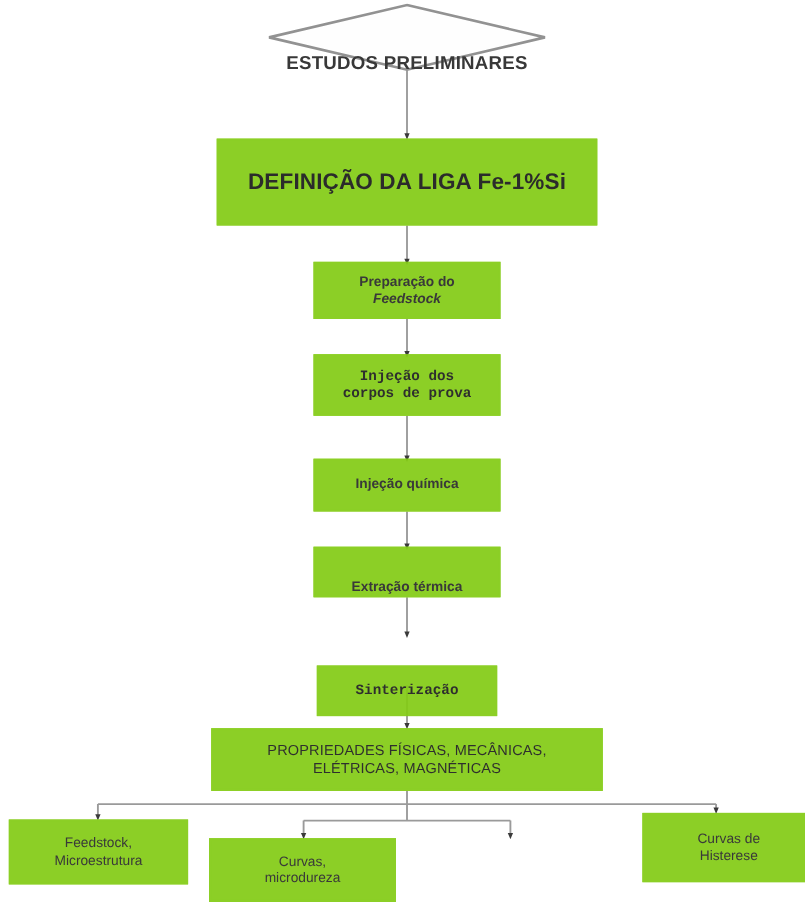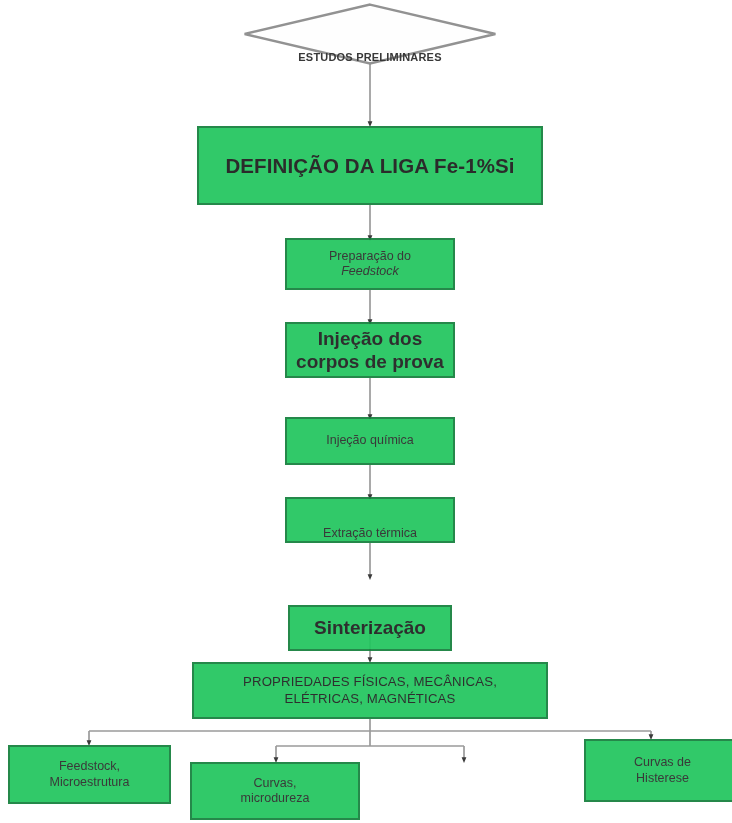--- a/index.html
+++ b/index.html
@@ -7,41 +7,41 @@
     width:732px;height:823px;position:relative;overflow:hidden;
     background:#ffffff;
     font-family:"Liberation Sans","DejaVu Sans",sans-serif;
     color:#1a1a1a;
   }
   #canvas{position:absolute;left:0;top:0;width:732px;height:823px;}
   svg.lines{position:absolute;left:0;top:0;width:732px;height:823px;pointer-events:none;}
 
   .node{
     position:absolute;box-sizing:border-box;
-    border:2px solid #15803d;
-    background:#22c55e;
+    border:2px solid #84cc16;
+    background:#84cc16;
     display:flex;align-items:center;justify-content:center;
     text-align:center;line-height:1.22;
   }
   .node span{display:block;padding:0 4px;}
 
   
   .diamond{
     position:absolute;display:flex;align-items:center;justify-content:center;
     text-align:center;
   }
   .diamond .dshape{position:absolute;left:0;top:0;width:100%;height:100%;}
   .diamond .dlabel{
-    position:relative;z-index:2;font-weight:bold;font-size:11px;
+    position:relative;z-index:2;font-weight:bold;font-size:17px;
     letter-spacing:0.2px;line-height:1.25;color:#2a2a2a;margin-top:48px;
   }
 
   .t-big{font-weight:bold;font-size:20.5px;letter-spacing:0.1px;color:#1b1b1b;}
-  .t-bold{font-weight:bold;font-size:19px;color:#1f1f1f;}
-  .t-reg{font-weight:normal;font-size:12.5px;color:#2b2b2b;}
+  .t-bold{font-weight:bold;font-size:13px;color:#1f1f1f;font-family:Liberation Mono, monospace;}
+  .t-reg{font-weight:bold;font-size:12.5px;color:#2b2b2b;}
   .t-props{font-weight:normal;font-size:13.2px;letter-spacing:0.15px;color:#1f1f1f;}
   .t-res{font-weight:normal;font-size:12.5px;color:#2b2b2b;}
   .ital{font-style:italic;}
 
   
   .fade{opacity:0.93;}
 </style>
 </head>
 <body>
 

